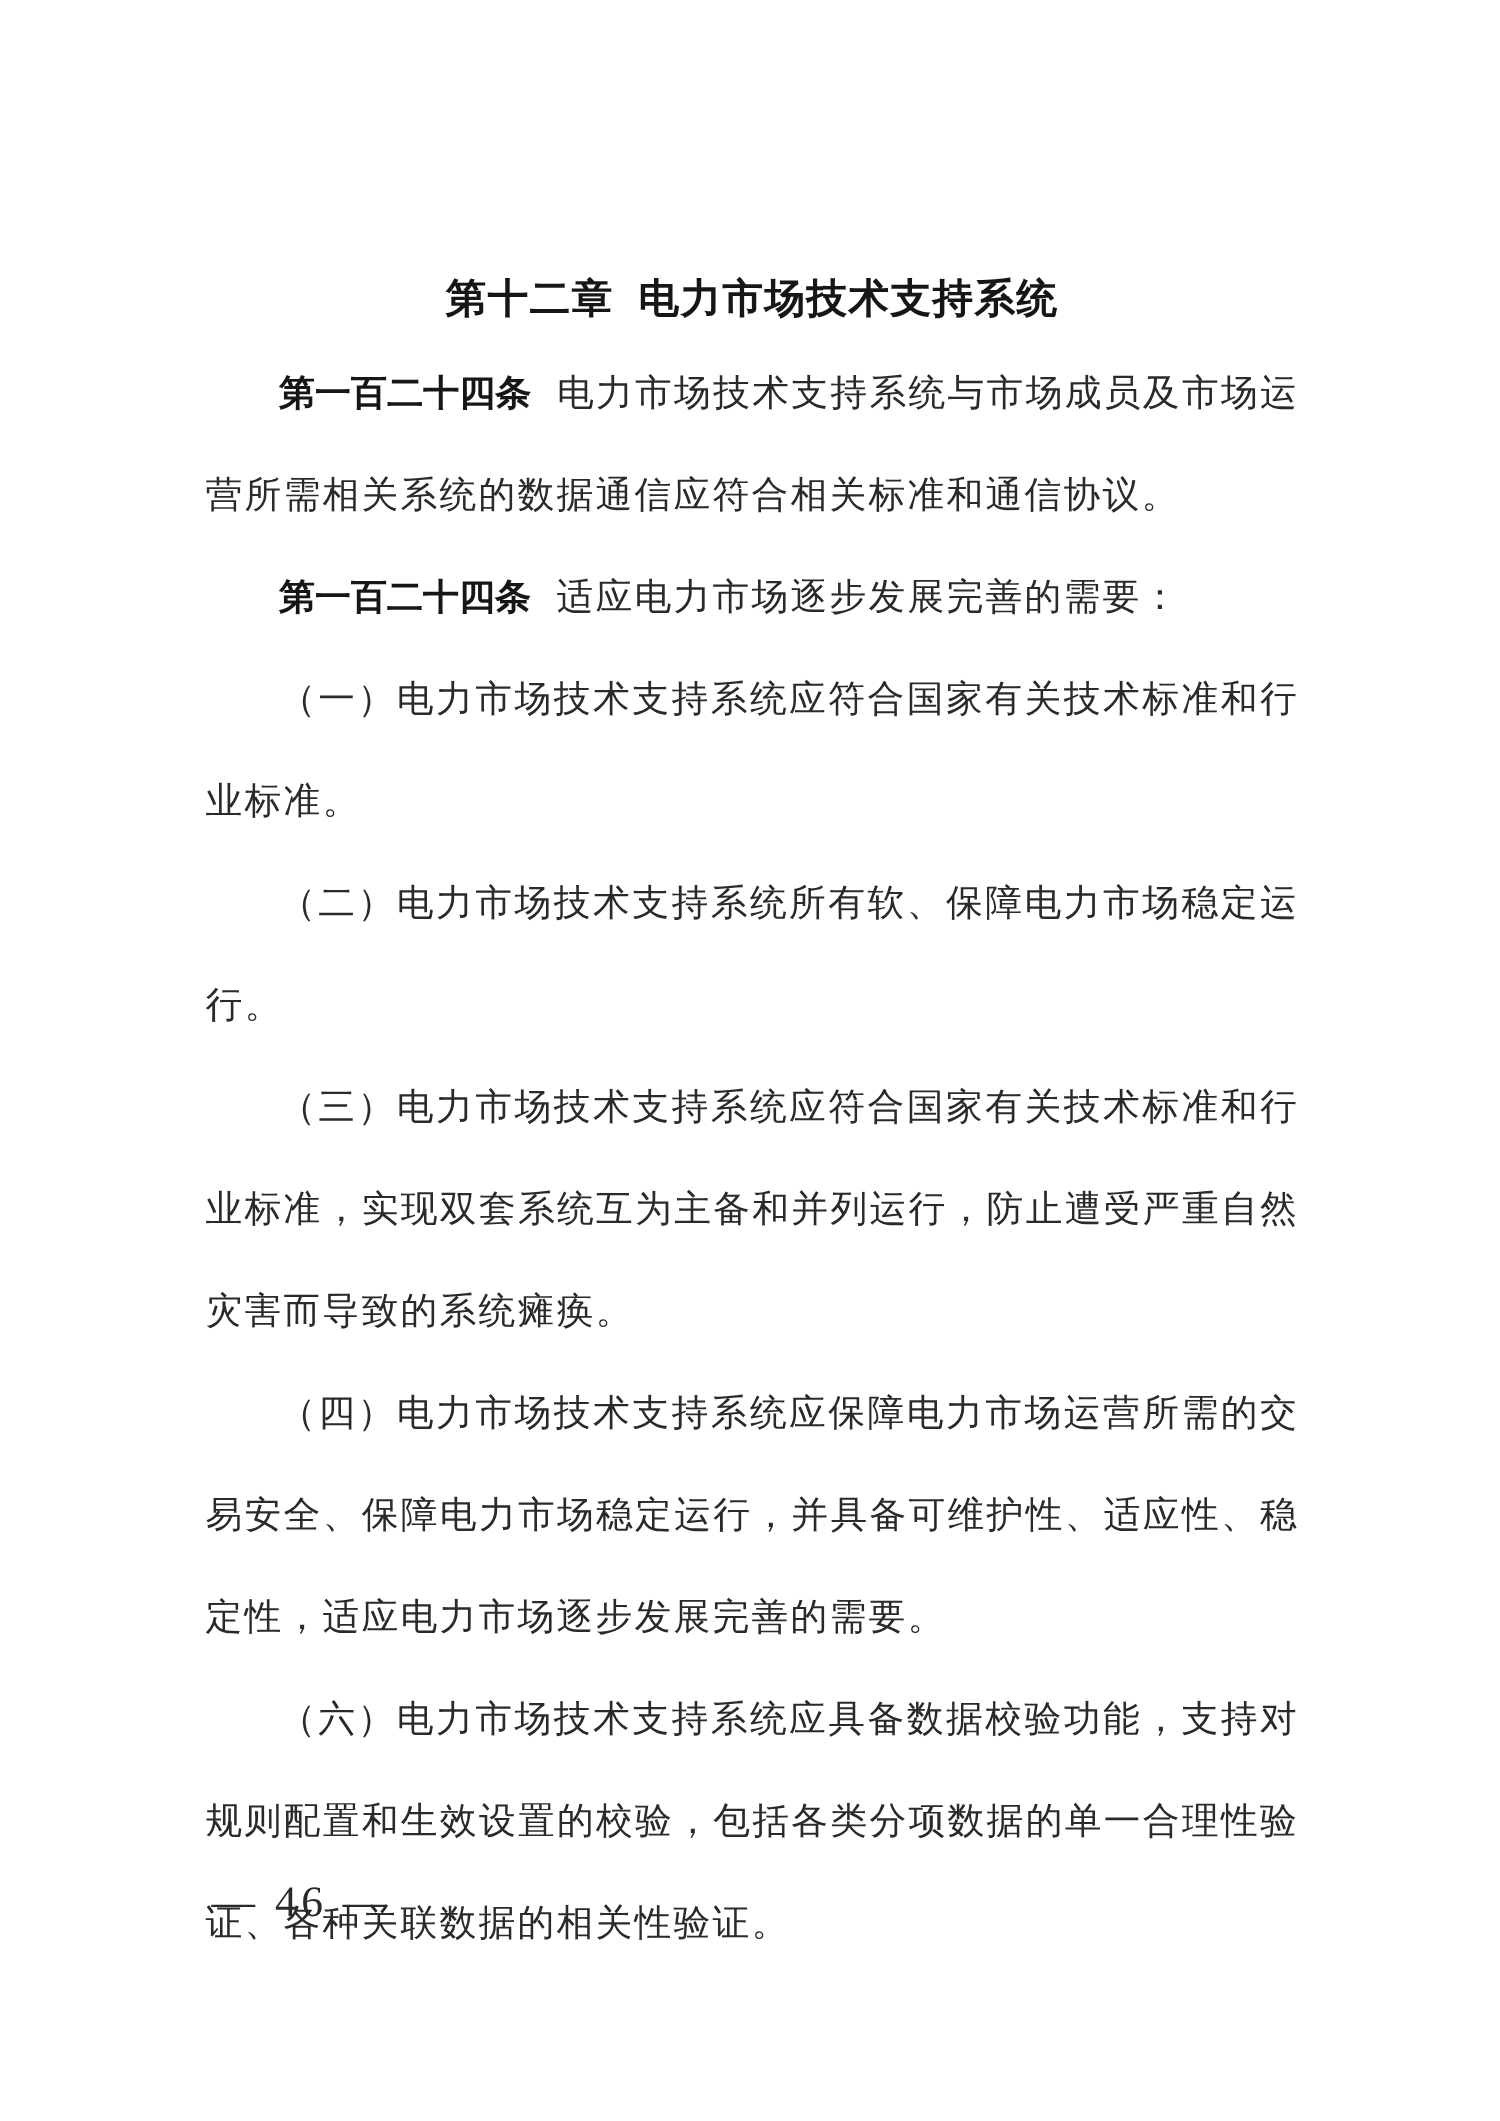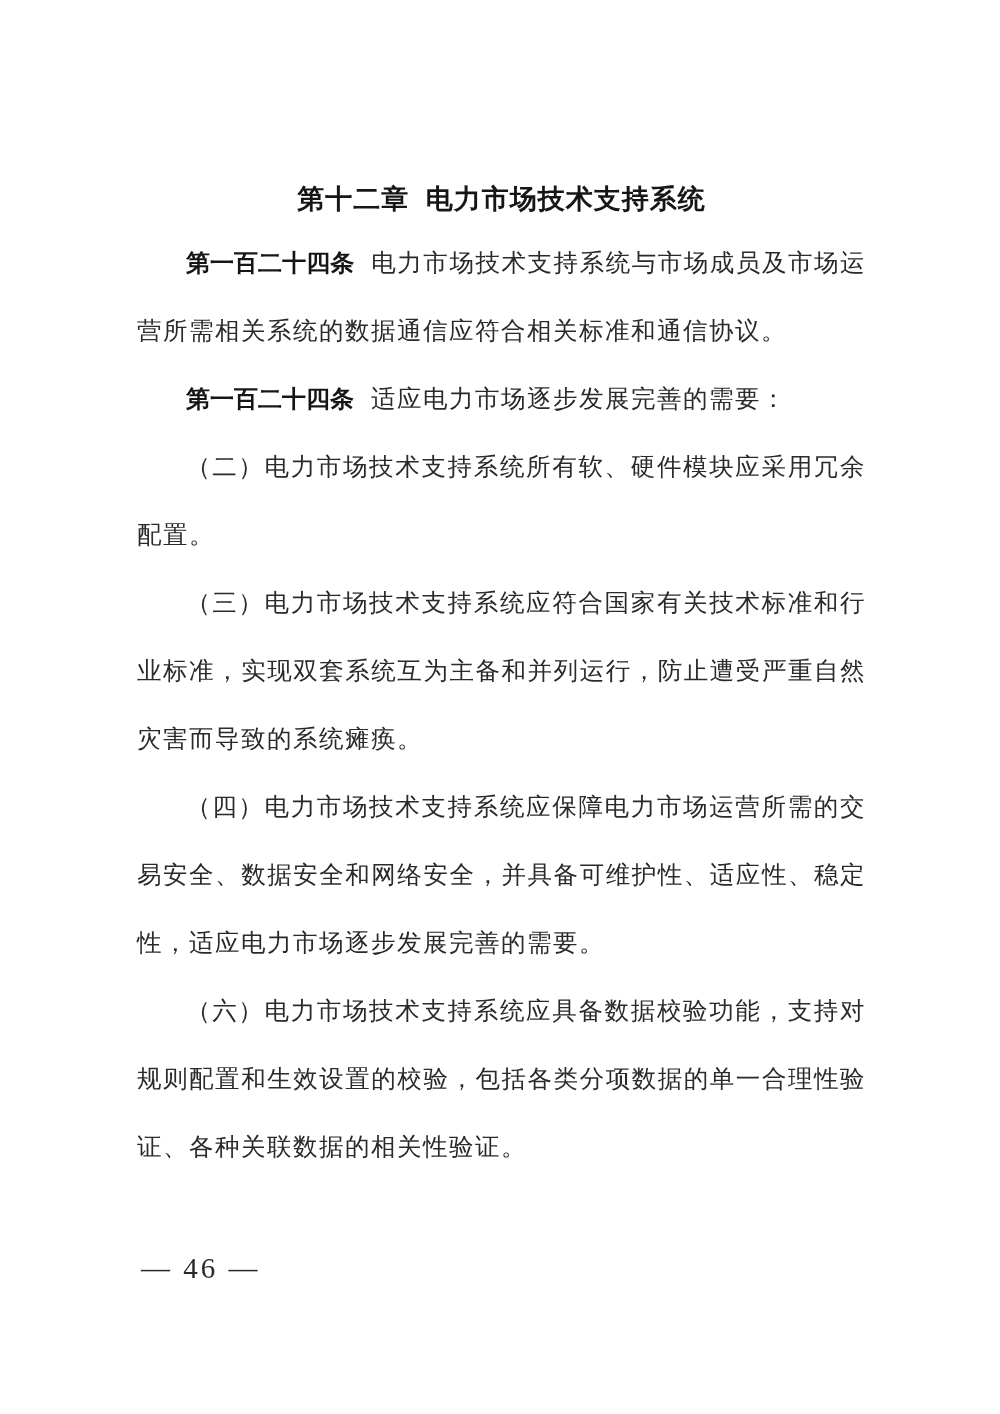--- a/index.html
+++ b/index.html
@@ -66,21 +66,22 @@
 
 <div class="page">
   <div class="content">
 
     <h1 class="chapter-title">第十二章 电力市场技术支持系统</h1>
 
     <p class="para"><span class="art-num">第一百二十四条</span><span>电力市场技术支持系统与市场成员及市场运营所需相关系统的数据通信应符合相关标准和通信协议。</span></p>
 
     <p class="para"><span class="art-num">第一百二十四条</span><span>适应电力市场逐步发展完善的需要：</span></p>
 
-    <p class="para">（二）电力市场技术支持系统所有软、硬件模块应采用冗余配置。</p>
+    <p class="para">（一）电力市场技术支持系统应符合国家有关技术标准和行业标准。</p>
+    <p class="para">（二）电力市场技术支持系统所有软、保障电力市场稳定运行。</p>
     <p class="para">（三）电力市场技术支持系统应符合国家有关技术标准和行业标准，实现双套系统互为主备和并列运行，防止遭受严重自然灾害而导致的系统瘫痪。</p>
-    <p class="para">（四）电力市场技术支持系统应保障电力市场运营所需的交易安全、数据安全和网络安全，并具备可维护性、适应性、稳定性，适应电力市场逐步发展完善的需要。</p>
+    <p class="para">（四）电力市场技术支持系统应保障电力市场运营所需的交易安全、保障电力市场稳定运行，并具备可维护性、适应性、稳定性，适应电力市场逐步发展完善的需要。</p>
     <p class="para">（六）电力市场技术支持系统应具备数据校验功能，支持对规则配置和生效设置的校验，包括各类分项数据的单一合理性验证、各种关联数据的相关性验证。</p>
 
   </div>
 
   <div class="footer">— 46 —</div>
 </div>
 
 </body></html>

